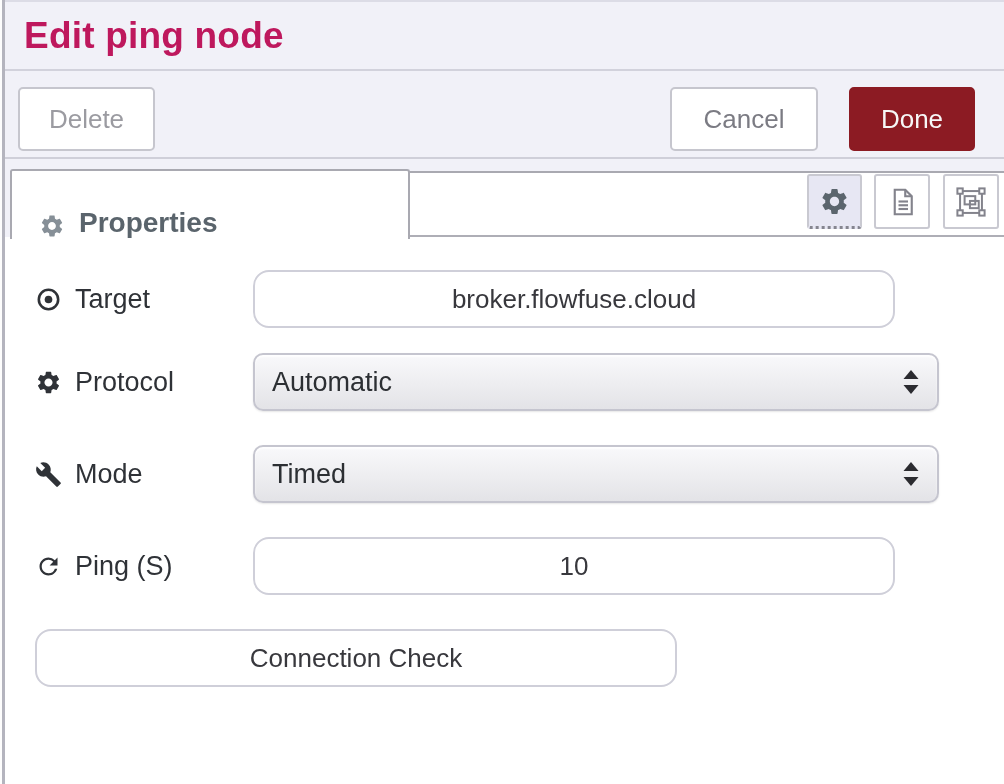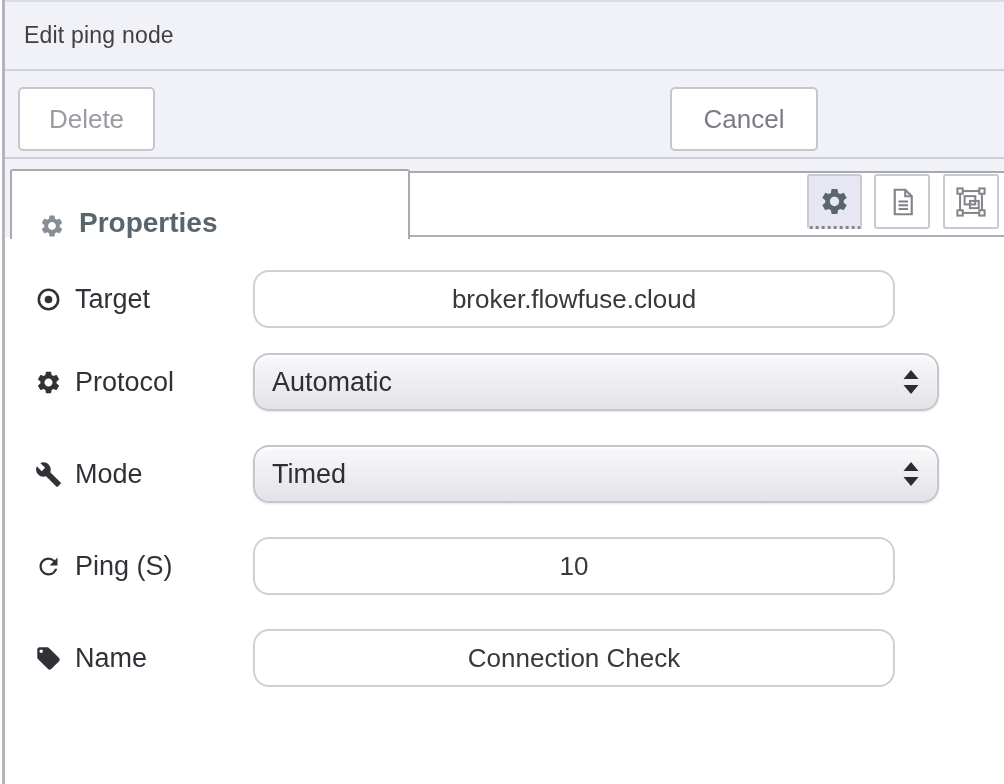--- a/index.html
+++ b/index.html
@@ -8,21 +8,21 @@
   .stage { position:relative; width:1004px; height:784px; background:#ffffff; overflow:hidden; }
 
   
   .edge-white { position:absolute; left:0; top:0; width:2px; height:100%; background:#fdfdfd; z-index:40; }
   .edge-line  { position:absolute; left:2px; top:0; width:3px; height:100%; background:#b4b4be; z-index:40; }
 
   
   .tray-header { position:absolute; left:0; top:0; width:1004px; height:71px;
     background:#f1f1f8; border-top:2px solid #dcdce6; border-bottom:2px solid #d2d2dc;
     display:flex; align-items:center; padding-left:24px; }
-  .tray-title { font-size:23px; font-weight:400; color:#404040; letter-spacing:.2px; }
+  .tray-title { font-size:37px; font-weight:700; color:#be185d; letter-spacing:.2px; }
 
   
   .tray-toolbar { position:absolute; left:0; top:71px; width:1004px; height:88px;
     background:#f1f1f8; border-bottom:2px solid #cfcfd9; }
   .btn { position:absolute; top:16px; height:64px; border-radius:5px; font-size:26px;
     display:flex; align-items:center; justify-content:center; cursor:pointer;
     background:#ffffff; border:2px solid #c6c6ce; }
   .btn-delete { left:18px;  width:137px; color:#9b9ba1; }
   .btn-cancel { left:670px; width:148px; color:#7b7b83; }
   .btn-done   { left:849px; width:126px; background:#8c1b23; border:2px solid #8c1b23; color:#f7f7f7; }
@@ -47,41 +47,42 @@
   .form-row { position:absolute; left:35px; height:58px; display:flex; align-items:center; }
   .row-0 { top:270px; } .row-1 { top:353px; } .row-2 { top:445px; } .row-3 { top:537px; } .row-4 { top:629px; }
   .field-label { width:218px; display:flex; align-items:center; gap:13px;
     font-size:27px; color:#2f3237; flex:0 0 218px; }
   .field-label svg { flex:0 0 auto; }
 
   input.text-input { width:642px; height:58px; border:2px solid #cfcfd9; border-radius:16px;
     font-family:"Liberation Sans","DejaVu Sans",sans-serif; font-size:26px; color:#38383d;
     padding:0 16px; background:#ffffff; outline:none;text-align:center; }
 
-  .mac-select { position:relative; width:686px; height:58px; border:2px solid #c5c5cf; border-radius:16px;
+  .mac-select { position:relative; width:686px; height:58px; border:2px solid #c5c5cf; border-radius:10px;
     background:linear-gradient(180deg,#f9f9fb 0%,#ededf0 55%,#e3e3e7 100%);
     box-shadow:inset 0 2px 2px rgba(255,255,255,.9), 0 1px 2px rgba(0,0,0,.10);
     display:flex; align-items:center; padding-left:17px; cursor:pointer; }
   .mac-select .sel-value { font-size:27px; color:#2c2f33; }
   .mac-select .spinner { position:absolute; right:15px; top:50%; transform:translateY(-50%); }
 
   .icon { display:inline-flex; }
 </style>
 </head>
 <body>
 
 <div class="stage">
 
   <div class="tray-header">
     <div class="tray-title">Edit ping node</div>
   </div>
 
   <div class="tray-toolbar">
     <button class="btn btn-delete">Delete</button>
     <button class="btn btn-cancel">Cancel</button>
+    <button class="btn btn-done">Done</button>
   </div>
 
   <div class="tabzone">
     <div class="tabbar"></div>
 
     <div class="tab-properties">
       <span class="icon">
         <svg width="26" height="26" viewBox="0 0 24 24" fill="#868f97">
           <path d="M19.14 12.94c.04-.3.06-.61.06-.94 0-.32-.02-.64-.07-.94l2.03-1.58c.18-.14.23-.41.12-.61l-1.92-3.32c-.12-.22-.37-.29-.59-.22l-2.39.96c-.5-.38-1.03-.7-1.62-.94l-.36-2.54c-.04-.24-.24-.41-.48-.41h-3.84c-.24 0-.43.17-.47.41l-.36 2.54c-.59.24-1.13.57-1.62.94l-2.39-.96c-.22-.08-.47 0-.59.22L2.74 8.87c-.12.21-.08.47.12.61l2.03 1.58c-.05.3-.09.63-.09.94s.02.64.07.94l-2.03 1.58c-.18.14-.23.41-.12.61l1.92 3.32c.12.22.37.29.59.22l2.39-.96c.5.38 1.03.7 1.62.94l.36 2.54c.05.24.24.41.48.41h3.84c.24 0 .44-.17.47-.41l.36-2.54c.59-.24 1.13-.56 1.62-.94l2.39.96c.22.08.47 0 .59-.22l1.92-3.32c.12-.22.07-.47-.12-.61l-2.01-1.58zM12 15.6c-1.98 0-3.6-1.62-3.6-3.6s1.62-3.6 3.6-3.6 3.6 1.62 3.6 3.6-1.62 3.6-3.6 3.6z"></path>
         </svg>
@@ -186,27 +187,19 @@
         <svg width="27" height="27" viewBox="0 0 24 24" fill="#2f3237">
           <path d="M17.65 6.35A7.96 7.96 0 0 0 12 4c-4.42 0-7.99 3.58-7.99 8s3.57 8 7.99 8c3.73 0 6.84-2.55 7.73-6h-2.08a5.99 5.99 0 0 1-5.65 4c-3.31 0-6-2.69-6-6s2.69-6 6-6c1.66 0 3.14.69 4.22 1.78L13 11h7V4l-2.35 2.35z"></path>
         </svg>
       </span>
       <span>Ping (S)</span>
     </div>
     <input class="text-input" type="text" value="10" style="">
   </div>
 
   <div class="form-row row-4">
-    <div class="field-label">
-      <span class="icon">
-        <svg width="27" height="27" viewBox="0 0 24 24" fill="#2f3237">
-          <path d="M21.41 11.58l-9-9C12.05 2.22 11.55 2 11 2H4c-1.1 0-2 .9-2 2v7c0 .55.22 1.05.59 1.42l9 9c.36.36.86.58 1.41.58s1.05-.22 1.41-.59l7-7c.37-.36.59-.86.59-1.41s-.23-1.06-.59-1.42zM5.5 7C4.67 7 4 6.33 4 5.5S4.67 4 5.5 4 7 4.67 7 5.5 6.33 7 5.5 7z"></path>
-        </svg>
-      </span>
-      <span>Name</span>
-    </div>
     <input class="text-input" type="text" value="Connection Check" style="">
   </div>
 
   <div class="edge-white"></div>
   <div class="edge-line"></div>
 
 </div>
 
 </body></html>

